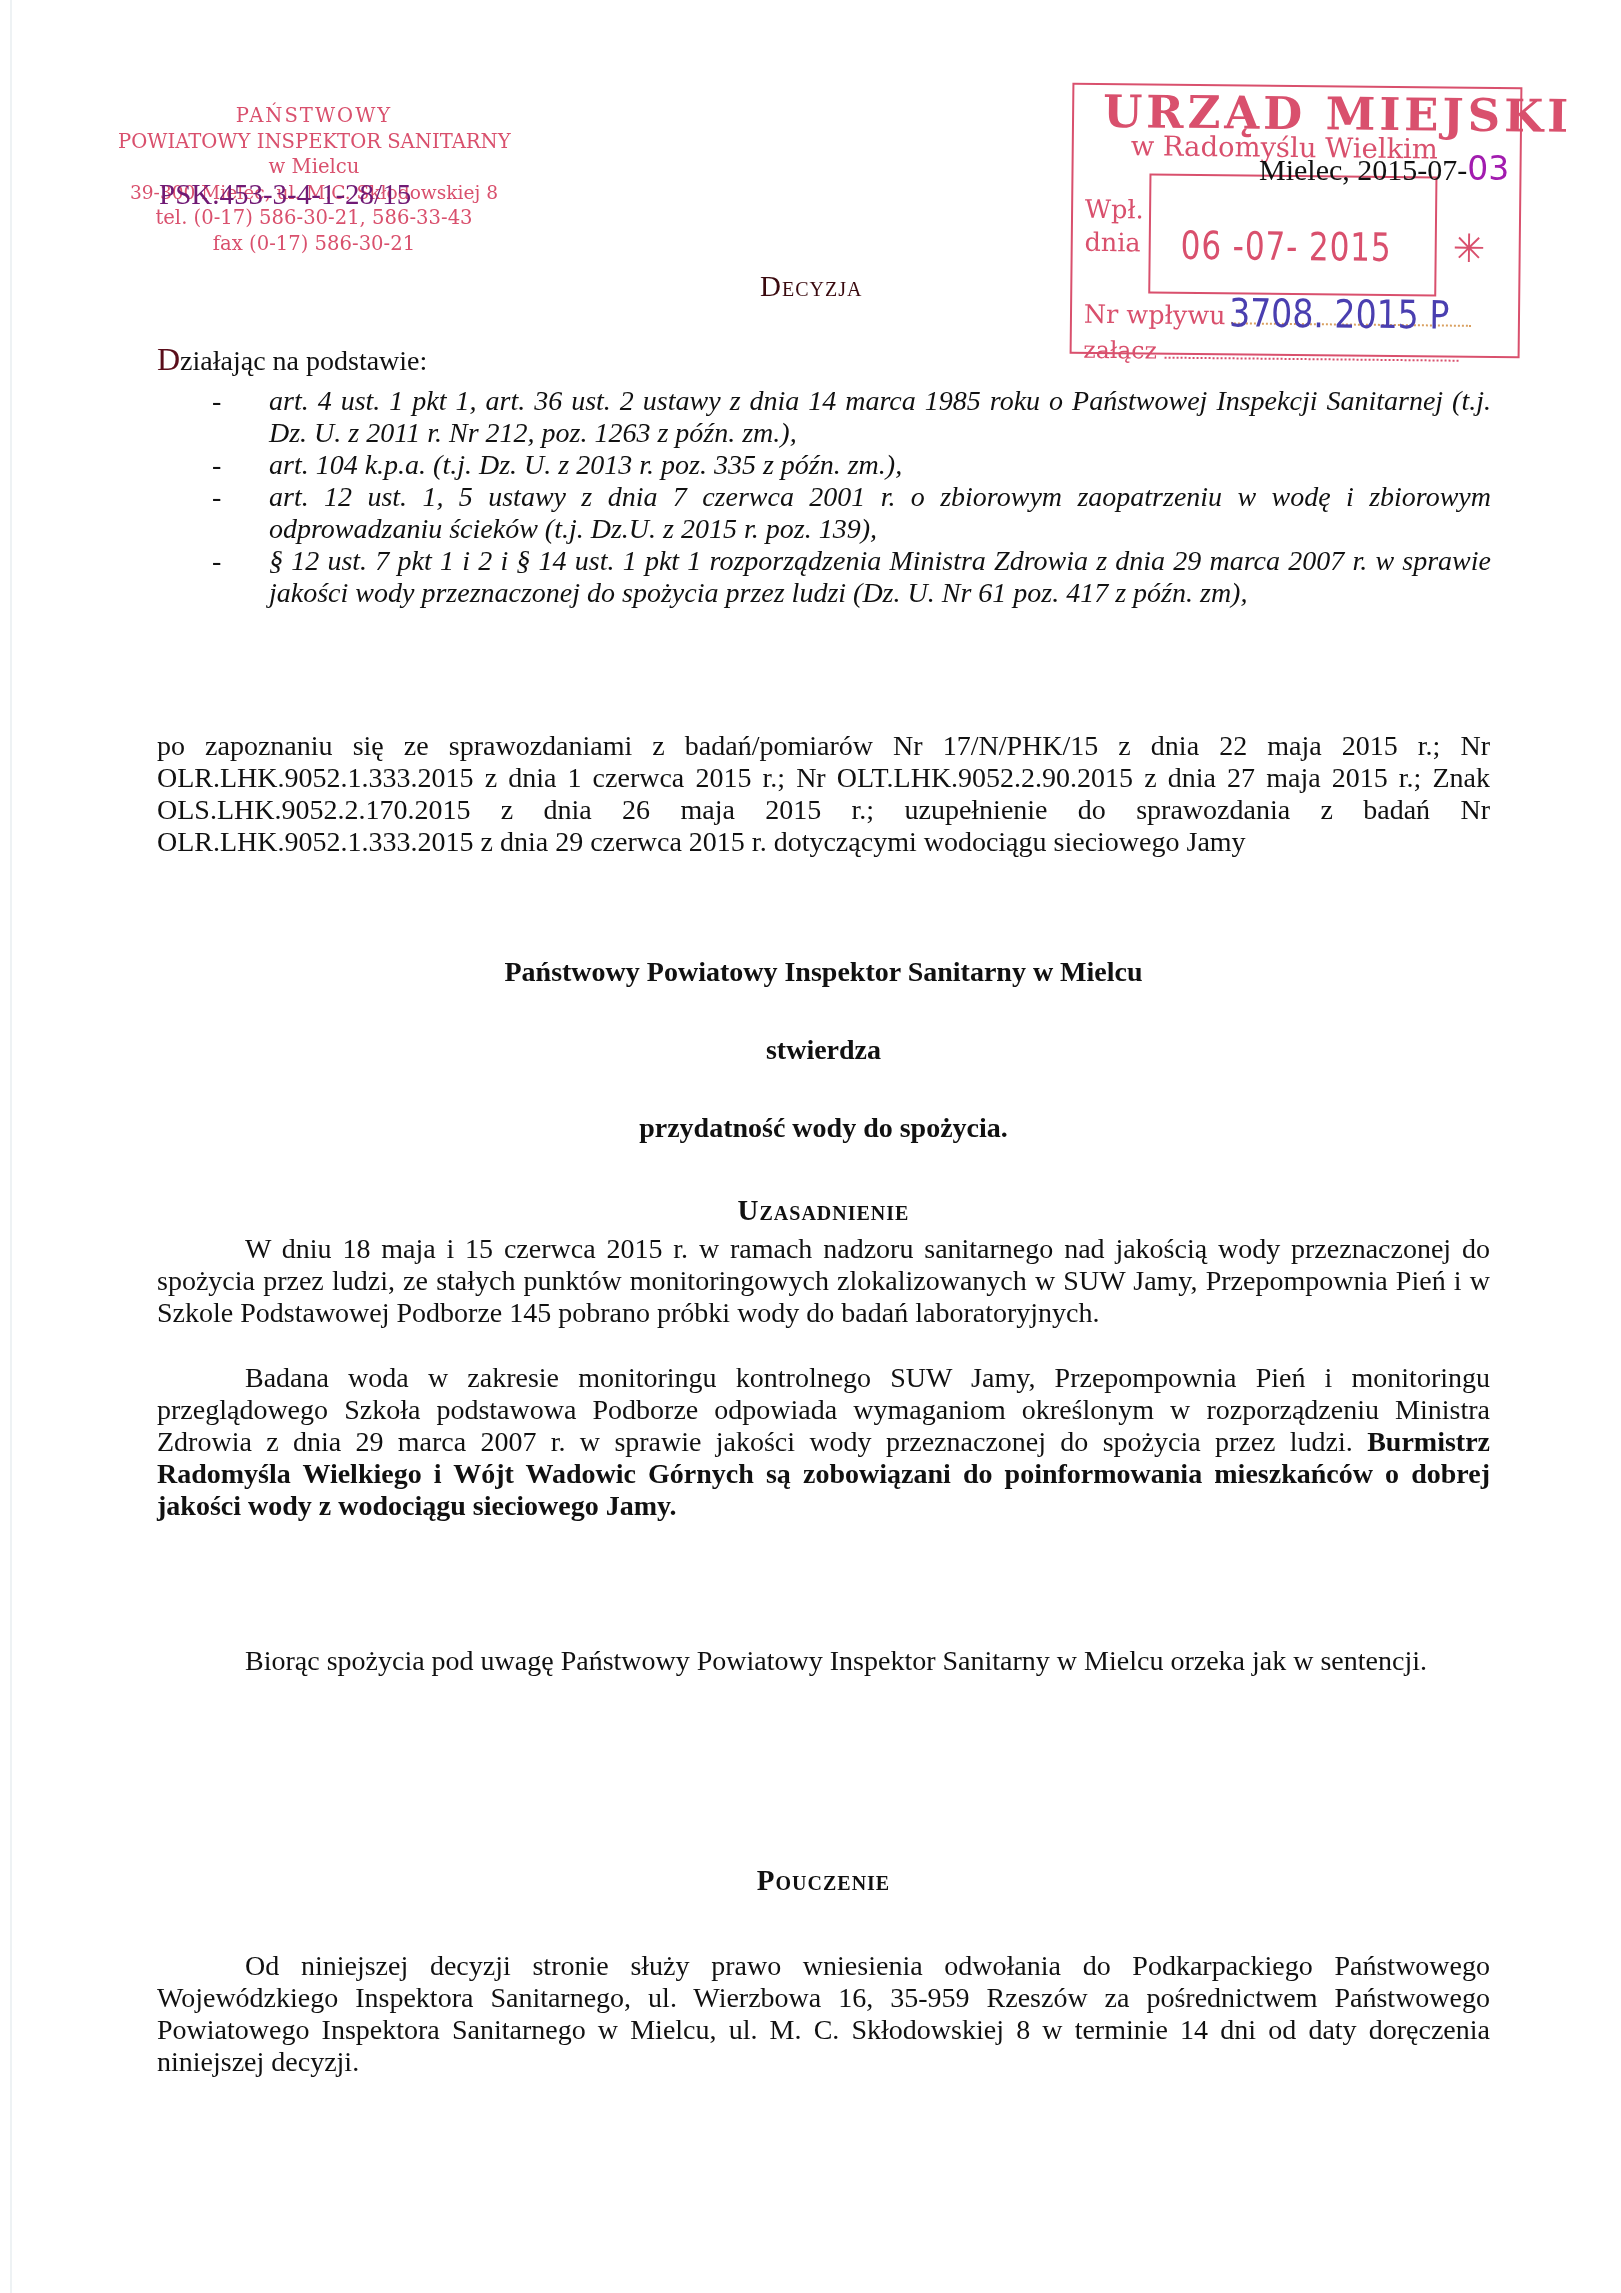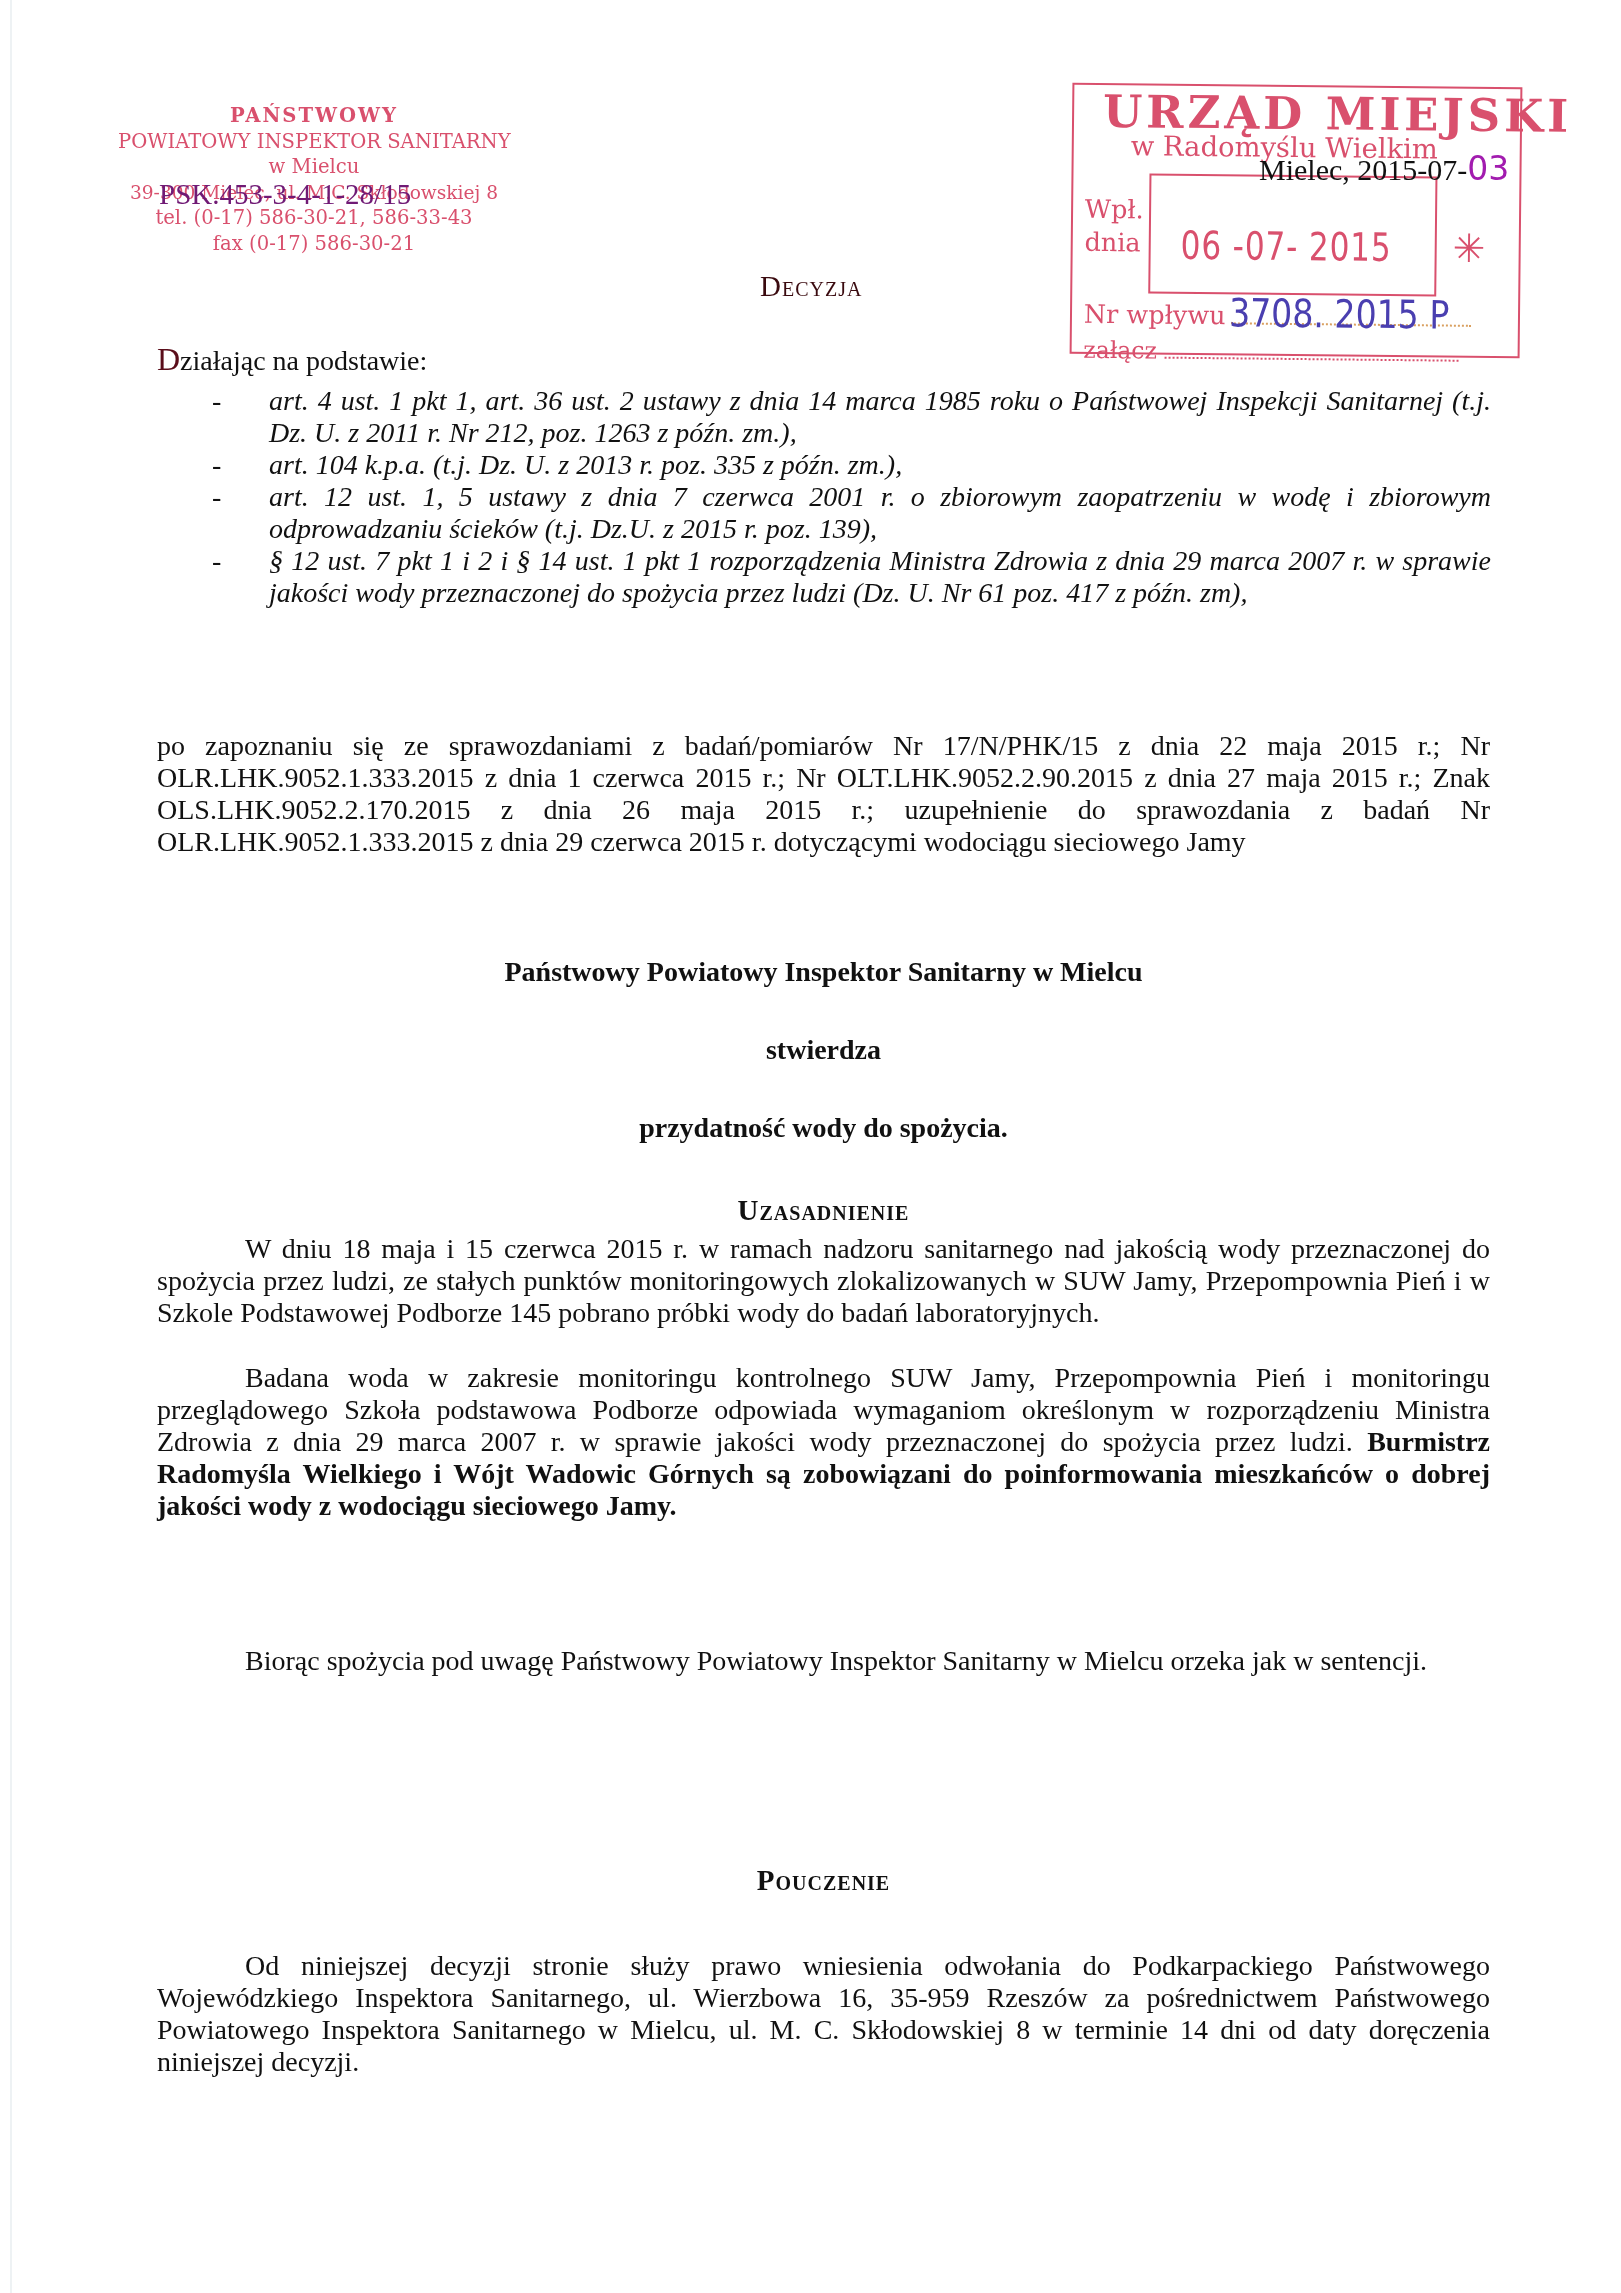--- a/index.html
+++ b/index.html
@@ -9,21 +9,21 @@
       color: #1a1a1a;
     }
     .page-edge { position: absolute; left: 9.8px; top: 0; width: 2px; height: 2294px; background: #eef2f4; }
 
     
     .stamp-left {
       position: absolute; left: 118px; top: 103px; width: 392px;
       text-align: center; color: #d9506d; font-family: "DejaVu Serif", serif;
       line-height: 25.5px; font-size: 20.6px;
     }
-    .stamp-left .l1 { font-size: 19.6px; letter-spacing: 2px; font-weight: bold; }
+    .stamp-left .l1 { font-size: 19.6px; letter-spacing: 2px; font-weight: normal; }
     .stamp-left .l2 { font-size: 19.6px; white-space: nowrap; }
     .stamp-left .l3 { font-size: 19.6px; }
     .stamp-left .l4 { font-size: 18.6px; white-space: nowrap; }
     .stamp-left .l5, .stamp-left .l6 { font-size: 19.6px; }
     .ref-number {
       position: absolute; left: 159px; top: 178px;
       font-family: "Liberation Serif", serif; font-size: 29px; color: #701a75; white-space: nowrap;
     }
 
     

